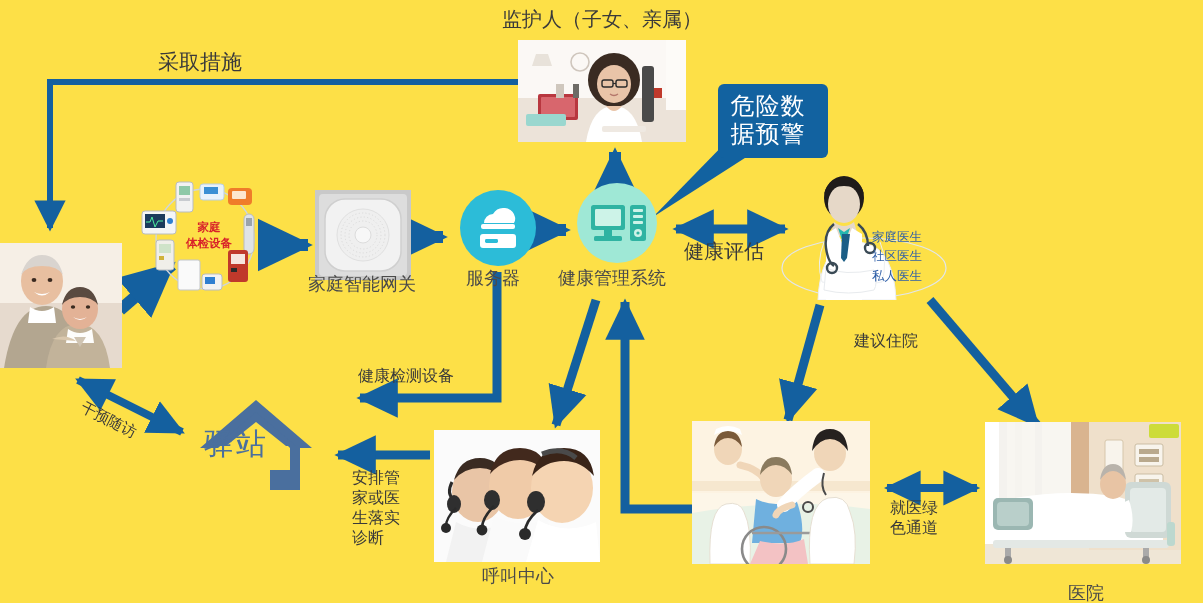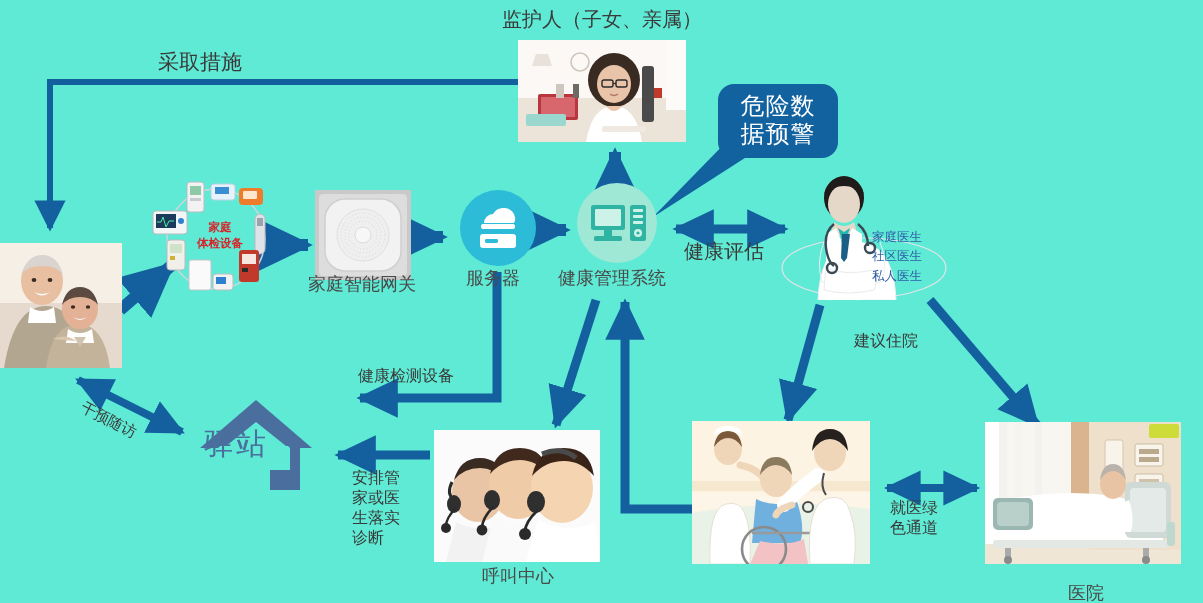--- a/index.html
+++ b/index.html
@@ -1,27 +1,27 @@
 <!DOCTYPE html>
 <html><head>
 <meta charset="utf-8">
 <style>
   html,body{margin:0;padding:0;background:#fff;}
   body{font-family:"Liberation Sans","DejaVu Sans",sans-serif;}
-  #stage{position:relative;width:1203px;height:603px;background:#5eead4;overflow:hidden;}
+  #stage{position:relative;width:1203px;height:603px;background:#fde047;overflow:hidden;}
   #svg-layer{position:absolute;left:0;top:0;width:1203px;height:603px;}
   .node{position:absolute;}
   .lbl{position:absolute;color:#3a3a3a;font-size:18px;line-height:1.15;white-space:nowrap;}
   .lbl.cap{color:#4a4a4a;}
   .photo{position:absolute;overflow:hidden;background:#f3f1ee;}
   .photo svg{display:block;}
   .circ{position:absolute;border-radius:50%;}
   .doclbl{position:absolute;color:#2f5fa8;font-size:12.5px;line-height:1.55;white-space:nowrap;}
-  .callout{position:absolute;background:#1262a0;border-radius:16px;color:#fff;
-           font-size:24px;line-height:1.18;text-align:center;padding:8px 12px 9px 12px;
+  .callout{position:absolute;background:#1262a0;border-radius:6px;color:#fff;
+           font-size:24px;line-height:1.18;text-align:center;padding:8px 12px 9px 2px;
            letter-spacing:1px;font-weight:400;}
   .redtxt{position:absolute;color:#d8232a;font-size:11.5px;font-weight:bold;line-height:1.35;text-align:center;}
   .yzlbl{position:absolute;color:#4a6f9e;font-size:30px;letter-spacing:2px;}
   .title{position:absolute;color:#3a3a3a;font-size:20px;white-space:nowrap;}
   .multi{position:absolute;color:#3a3a3a;font-size:16px;line-height:1.25;}
   .rot{position:absolute;color:#3a3a3a;font-size:15px;white-space:nowrap;transform-origin:0 0;}
 </style>
 </head>
 <body>
 
@@ -162,21 +162,21 @@
       <path d="M62,62 q4,-18 18,-18 q14,0 18,18 q-6,-8 -18,-8 q-12,0 -18,8 Z" fill="#5a4a40"></path>
       <ellipse cx="73" cy="64" rx="2.2" ry="1.8" fill="#3a2a20"></ellipse>
       <ellipse cx="88" cy="64" rx="2.2" ry="1.8" fill="#3a2a20"></ellipse>
       <path d="M73,74 q7,6 14,0 q-7,4 -14,0 Z" fill="#ffffff"></path>
       <path d="M68,86 q12,8 24,0 L94,100 L66,100 Z" fill="#fdfdfb"></path>
       <path d="M74,94 L80,104 L86,94 Z" fill="#cfc4b2"></path>
       <path d="M52,96 q14,-6 24,2 q-12,-1 -24,-2 Z" fill="#d9c7ad"></path>
     </svg>
   </div>
 
-  <div class="node" style="left:151px;top:178px;width:130px;height:122px;">
+  <div class="node" style="left:140px;top:178px;width:130px;height:122px;">
     <svg width="130" height="122" viewBox="0 0 130 122">
       <ellipse cx="65" cy="61" rx="49" ry="50" fill="none" stroke="#cfd6dc" stroke-width="1.4"></ellipse>
 
       <rect x="36" y="4" width="17" height="30" rx="3" fill="#f2f2f2" stroke="#b9bcc0" stroke-width="1"></rect>
       <rect x="39" y="8" width="11" height="9" fill="#8fc9a8"></rect>
       <rect x="39" y="20" width="11" height="3" fill="#c8cbd0"></rect>
 
       <rect x="60" y="6" width="24" height="16" rx="3" fill="#e8f2fb" stroke="#b9cfe2" stroke-width="1"></rect>
       <rect x="64" y="9" width="14" height="7" fill="#3a8fd4"></rect>
 

